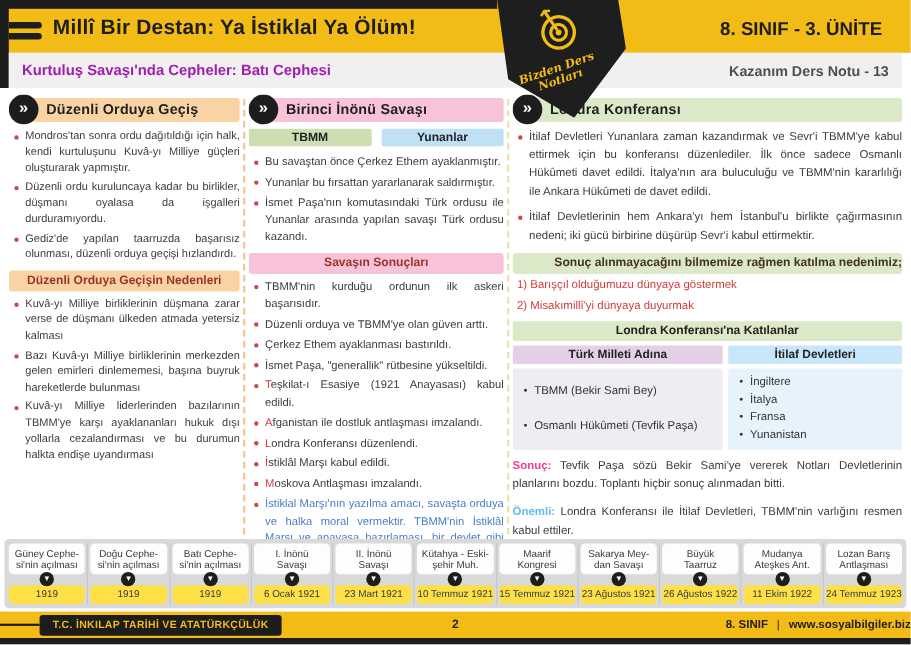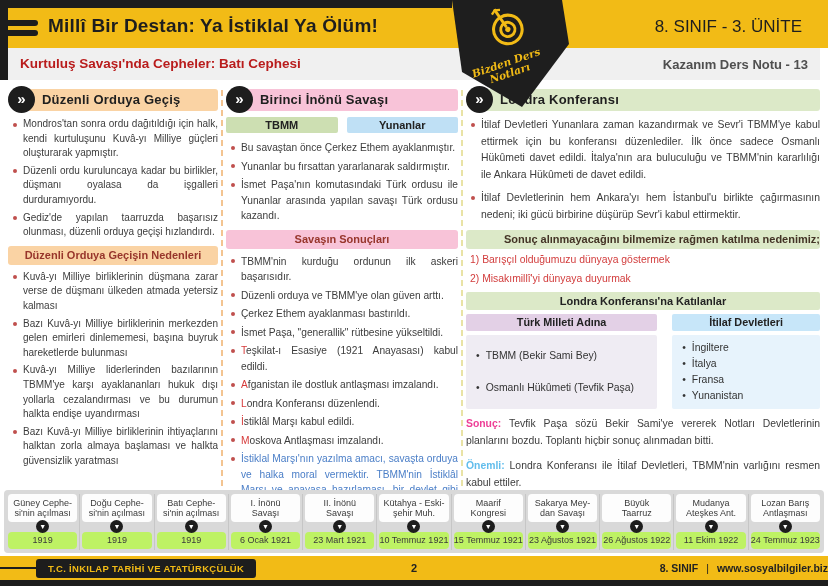--- a/index.html
+++ b/index.html
@@ -6,23 +6,23 @@
   html,body { width:828px; height:586px; }
   body { position:relative; font-family:"Liberation Sans", sans-serif; background:#ffffff; overflow:hidden; color:#3c3c3c; }
 
   
   .band-yellow { position:absolute; left:0; top:0; width:828px; height:48px; background:#F2BB16; }
   .top-accent  { position:absolute; left:0; top:0; width:452px; height:8px; background:#1d1d1d; }
   .left-accent { position:absolute; left:0; top:0; width:8px; height:80px; background:#1d1d1d; }
   .menu-bars { position:absolute; left:8px; top:20px; }
   .menu-bars i { display:block; width:30px; height:6px; background:#1d1d1d; border-radius:0 3px 3px 0; margin-bottom:4px; }
   .page-title { position:absolute; left:48px; top:15px; font-size:19px; font-weight:bold; color:#1e1e1e; letter-spacing:0.2px; }
-  .unit-label { position:absolute; right:26px; top:17px; font-size:17px; font-weight:normal; color:#1e1e1e; }
+  .unit-label { position:absolute; right:26px; top:17px; font-size:17px; font-weight:bold; color:#1e1e1e; }
   .band-gray { position:absolute; left:8px; top:48px; width:812px; height:32px; background:#F0F0F0; }
-  .subtitle { position:absolute; left:20px; top:56px; font-size:13.5px; font-weight:bold; color:#b91c1c; }
+  .subtitle { position:absolute; left:20px; top:56px; font-size:13.5px; font-weight:bold; color:#a21caf; }
   .note-label { position:absolute; right:20px; top:57px; font-size:13px; font-weight:bold; color:#4f4f4f; }
 
   
   .ribbon { position:absolute; left:440px; top:0; width:135px; height:112px; background:#1e1e1e; z-index:6;
             clip-path: polygon(12px 0, 122px 0, 129px 44px, 82px 107px, 22px 72px);
             filter: drop-shadow(0 2px 3px rgba(0,0,0,0.35)); }
   .ribbon svg { position:absolute; left:46px; top:9px; transform:rotate(14deg); }
   .ribbon-text { position:absolute; left:14px; top:57px; width:108px; text-align:center;
                  transform:rotate(-19deg); color:#F2BB16;
                  font-family:"DejaVu Serif", serif; font-style:italic; font-weight:bold;
@@ -63,21 +63,21 @@
 
   .mini-row { display:flex; gap:9px; margin:1px 0 7px 0; }
   .mini { flex:1; height:16px; line-height:16px; text-align:center; font-weight:bold; font-size:11px; color:#222; border-radius:2px; }
   .mini.tbmm { background:#CDDFB2; }
   .mini.yun  { background:#BFE0F5; }
 
   .reason { color:#D23C3C; font-size:10.4px; margin:0 0 8px 4px; }
 
   .tb-title { height:18px; line-height:18px; border-radius:2px; background:#DCE9C8; text-align:center;
               font-weight:bold; font-size:11px; color:#222; margin-bottom:4px; }
-  .tb-heads, .tb-body { display:flex; gap:15px;justify-content:flex-end; }
+  .tb-heads, .tb-body { display:flex; gap:5px;justify-content:flex-end; }
   .tb-heads > div { height:17px; line-height:17px; text-align:center; font-weight:bold; font-size:10.8px; color:#222; border-radius:2px; }
   .tb-cl { width:54%; } .tb-cr { flex:1; }
   .th-left  { background:#E3D0E6; }
   .th-right { background:#C7E6F9; }
   .tb-body { margin-top:4px; margin-bottom:7px; }
   .cell { border-radius:2px; font-size:10.4px; color:#333; padding:5px 6px; }
   .cell.left  { background:#EFECF3; display:flex; flex-direction:column; justify-content:space-around; }
   .cell.right { background:#E7F3FC; }
   .cell .item { display:flex; align-items:flex-start; line-height:16px; }
   .cell .item .d { margin:0 6px 0 4px; }
@@ -88,21 +88,21 @@
 
   
   .tl-band { position:absolute; left:4px; top:490px; width:820px; height:63px; background:#D9D9D9;
              border-radius:4px; display:flex; padding:4px 2px 3px 2px; }
   .tl-cell { flex:1; display:flex; flex-direction:column; align-items:center; padding:0 2px; border-right:1px solid #c6c6c6; min-width:0; }
   .tl-cell:last-child { border-right:none; }
   .tl-label { background:#FDFDFD; border-radius:4px; width:100%; height:28px; display:flex; flex-direction:column;
               align-items:center; justify-content:center; font-size:9px; color:#3a3a3a; line-height:10.5px; white-space:nowrap; }
   .tl-dot { width:13px; height:13px; background:#1d1d1d; border-radius:50%; color:#fff; margin:-2px 0; z-index:1;
             display:flex; align-items:center; justify-content:center; font-size:7px; line-height:1; }
-  .tl-date { background:#bef264; border-radius:4px; width:100%; height:17px; line-height:17px; text-align:center;
+  .tl-date { background:#fde047; border-radius:4px; width:100%; height:17px; line-height:17px; text-align:center;
              font-size:9px; color:#3a3a3a; margin-top:1px; white-space:nowrap; overflow:hidden; }
 
   
   .footer { position:absolute; left:0; top:556px; width:828px; height:24px; background:#F2BB16; display:flex; align-items:center; }
   .f-line { width:36px; height:2px; background:#1d1d1d; flex:none; }
   .f-tag { background:#1d1d1d; color:#F2BB16; font-weight:bold; font-size:9.5px; padding:4px 12px; border-radius:3px; letter-spacing:0.3px; white-space:nowrap; }
   .f-page { position:absolute; left:50%; transform:translateX(-50%); font-weight:bold; font-size:11px; color:#222; }
   .f-right { margin-left:auto; font-weight:bold; font-size:10.5px; color:#222; display:flex; align-items:center; gap:8px; white-space:nowrap; }
   .f-right .sep { font-weight:normal; }
   .bottom-black { position:absolute; left:0; top:580px; width:828px; height:6px; background:#1d1d1d; }
@@ -163,24 +163,20 @@
         <span class="btext">Kuvâ-yı Milliye birliklerinin düşmana zarar verse de düşmanı ülkeden atmada yetersiz kalması</span>
       </div>
     <div class="bullet">
         <span class="bdot"></span>
         <span class="btext">Bazı Kuvâ-yı Milliye birliklerinin merkezden gelen emirleri dinlememesi, başına buyruk hareketlerde bulunması</span>
       </div>
     <div class="bullet">
         <span class="bdot"></span>
         <span class="btext">Kuvâ-yı Milliye liderlerinden bazılarının TBMM'ye karşı ayaklananları hukuk dışı yollarla cezalandırması ve bu durumun halkta endişe uyandırması</span>
       </div>
-    <div class="bullet">
-        <span class="bdot"></span>
-        <span class="btext">Bazı Kuvâ-yı Milliye birliklerinin ihtiyaçlarını halktan zorla almaya başlaması ve halkta güvensizlik yaratması</span>
-      </div>
   </div>
 
   <div class="vsep"></div>
 
   <div class="col col2">
     <div class="sec-head">
       <span class="chev">»</span>
       <div class="head-bar bg-pink">Birinci İnönü Savaşı</div>
     </div>
     <div class="mini-row">

